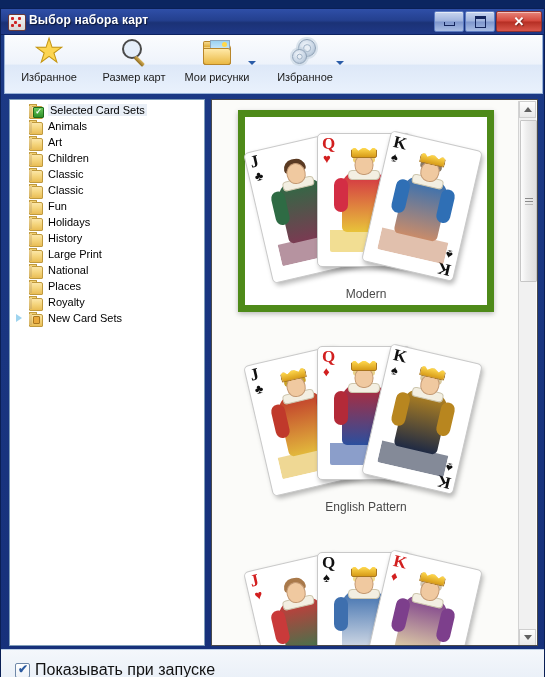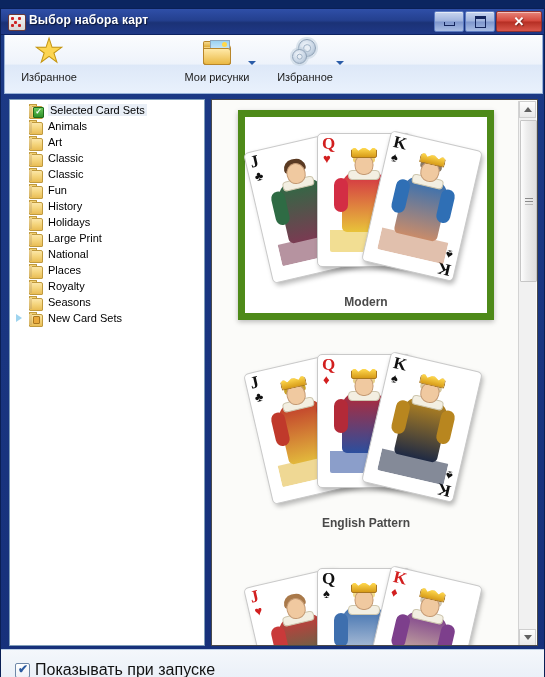--- a/index.html
+++ b/index.html
@@ -325,22 +325,22 @@
   .fig-body { position: absolute; left: 50%; transform: translateX(-50%); top: 24px; width: 44px; height: 60px; border-radius: 14px 14px 5px 5px; }
   .fig-arm-l { position: absolute; left: 4px; top: 30px; width: 14px; height: 34px; border-radius: 7px; }
   .fig-arm-r { position: absolute; right: 4px; top: 30px; width: 14px; height: 34px; border-radius: 7px; }
   .fig-crown { position: absolute; left: 50%; transform: translateX(-50%); top: -1px; width: 24px; height: 9px; background: linear-gradient(to bottom, #ffd94f, #d79b18); border: 1px solid #a9761f; border-radius: 2px; clip-path: polygon(0 100%,0 30%,14% 0,28% 35%,50% 0,72% 35%,86% 0,100% 30%,100% 100%); }
   .fig-collar { position: absolute; left: 50%; transform: translateX(-50%); top: 22px; width: 30px; height: 8px; border-radius: 4px; background: #f3efe2; border: 1px solid #cdc6ae; }
   .fig-base { position: absolute; left: 0; bottom: 0; width: 100%; height: 22px; }
 
   .setname {
     font-size: 12px;
     color: #4a4a4a;
-    font-weight: bold;
-    margin-top: 14px;
+    font-weight: normal;
+    margin-top: 6px;
     text-align: center;
     white-space: nowrap;
   }
 
   
   #vscroll {
     position: absolute;
     right: 1px; top: 1px;
     width: 17px; height: 545px;
     background: #f1f1f1;
@@ -428,20 +428,27 @@
 
   <div id="toolbar">
 
     <div class="tb-item" style="left:6px;width:76px;">
       <div class="tb-icon">
         <div class="star-glyph">★</div>
       </div>
       <div class="tb-label">Избранное</div>
     </div>
 
+    <div class="tb-item" style="left:85px;width:88px;">
+      <div class="tb-icon">
+        <div class="mag-circle"></div>
+        <div class="mag-handle"></div>
+      </div>
+      <div class="tb-label">Размер карт</div>
+    </div>
 
     <div class="tb-item" style="left:168px;width:88px;">
       <div class="tb-icon">
         <div class="fold-back"></div>
         <div class="fold-tab"></div>
         <div class="pic-sheet">
           <div class="pic-sky"></div>
             <div class="pic-sun"></div>
             <div class="pic-hill"></div>
         </div>
@@ -491,20 +498,28 @@
             <div class="spine"></div>
           </div>
           <span class="tree-label">Art</span>
         </div>
         <div class="tree-row">
           <div class="tfold">
             <div class="flap"></div>
             <div class="body"></div>
             <div class="spine"></div>
           </div>
+          <span class="tree-label">Children</span>
+        </div>
+        <div class="tree-row">
+          <div class="tfold">
+            <div class="flap"></div>
+            <div class="body"></div>
+            <div class="spine"></div>
+          </div>
           <span class="tree-label">Classic</span>
         </div>
         <div class="tree-row">
           <div class="tfold">
             <div class="flap"></div>
             <div class="body"></div>
             <div class="spine"></div>
           </div>
           <span class="tree-label">Classic</span>
         </div>
@@ -515,36 +530,36 @@
             <div class="spine"></div>
           </div>
           <span class="tree-label">Fun</span>
         </div>
         <div class="tree-row">
           <div class="tfold">
             <div class="flap"></div>
             <div class="body"></div>
             <div class="spine"></div>
           </div>
+          <span class="tree-label">Holidays</span>
+        </div>
+        <div class="tree-row">
+          <div class="tfold">
+            <div class="flap"></div>
+            <div class="body"></div>
+            <div class="spine"></div>
+          </div>
           <span class="tree-label">History</span>
         </div>
         <div class="tree-row">
           <div class="tfold">
             <div class="flap"></div>
             <div class="body"></div>
             <div class="spine"></div>
           </div>
-          <span class="tree-label">Holidays</span>
-        </div>
-        <div class="tree-row">
-          <div class="tfold">
-            <div class="flap"></div>
-            <div class="body"></div>
-            <div class="spine"></div>
-          </div>
           <span class="tree-label">Large Print</span>
         </div>
         <div class="tree-row">
           <div class="tfold">
             <div class="flap"></div>
             <div class="body"></div>
             <div class="spine"></div>
           </div>
           <span class="tree-label">National</span>
         </div>
@@ -556,28 +571,20 @@
           </div>
           <span class="tree-label">Places</span>
         </div>
         <div class="tree-row">
           <div class="tfold">
             <div class="flap"></div>
             <div class="body"></div>
             <div class="spine"></div>
           </div>
           <span class="tree-label">Royalty</span>
-        </div>
-        <div class="tree-row">
-          <div class="tfold">
-            <div class="flap"></div>
-            <div class="body"></div>
-            <div class="spine"></div>
-          </div>
-          <span class="tree-label">Seasons</span>
         </div>
         <div class="tree-row">
           <div class="exp"></div>
           <div class="tfold">
             <div class="flap"></div>
             <div class="body"></div>
             <div class="spine"></div>
             <div class="lock"></div>
           </div>
           <span class="tree-label">New Card Sets</span>

